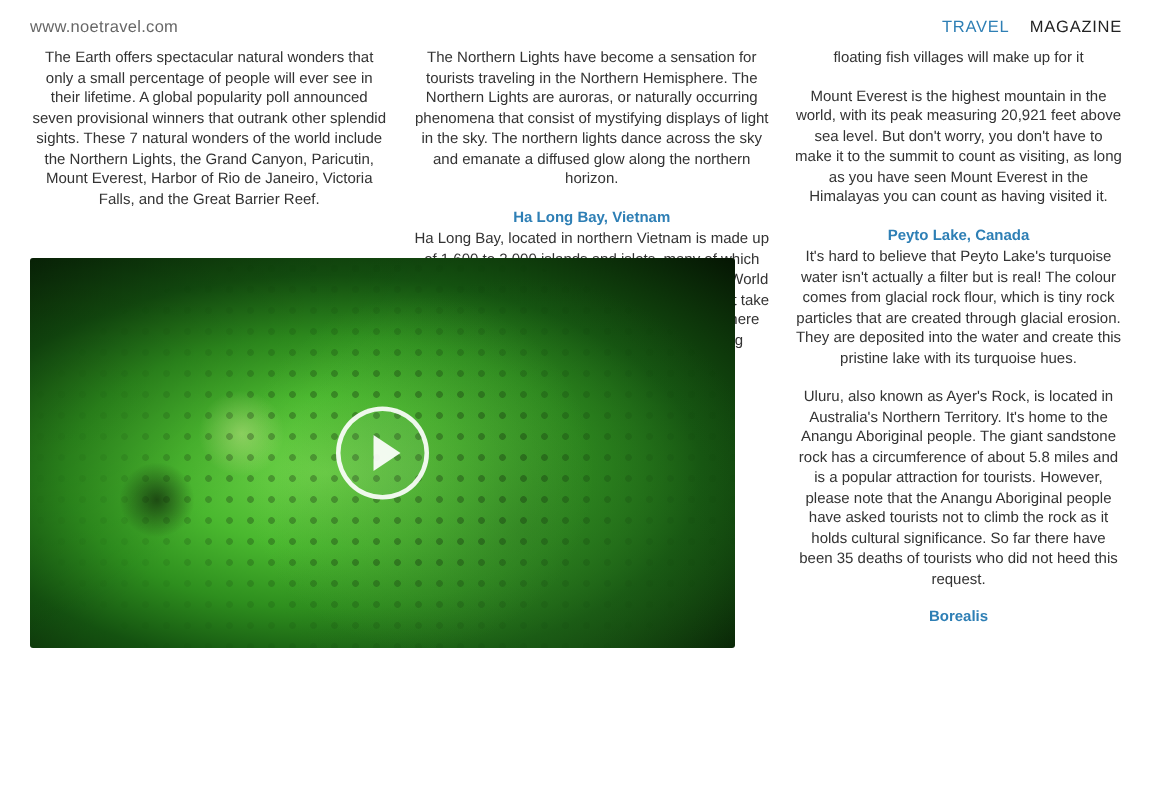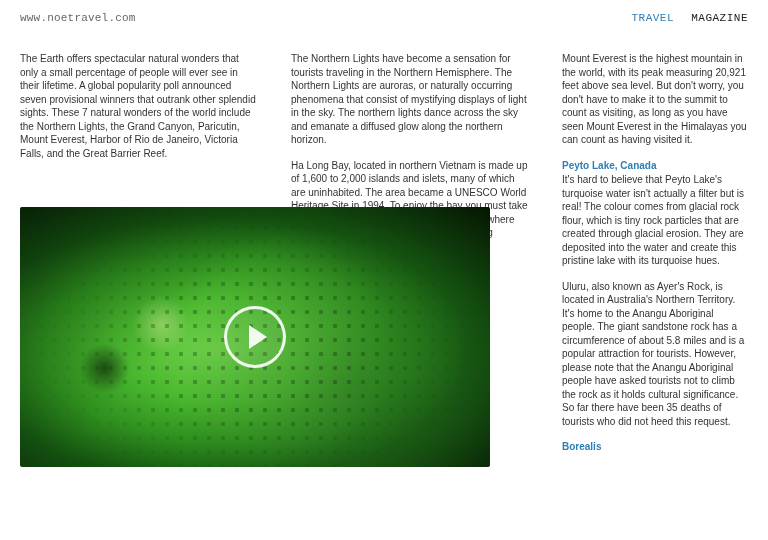--- a/index.html
+++ b/index.html
@@ -5,33 +5,34 @@
   * { margin: 0; padding: 0; box-sizing: border-box; }
   body {
     font-family: -apple-system, "Helvetica Neue", Arial, sans-serif;
     width: 768px; height: 540px;
     background: #fff; color: #333;
     padding: 12px 20px 10px 20px;
     overflow: hidden;
   }
   .topbar {
     display: flex; justify-content: space-between; align-items: flex-end;
-    font-size: 11px; margin-bottom: 28px; font-family: Liberation Mono, monospace;
+    font-size: 11px; margin-bottom: 8px;
   }
   .url { color: #666; letter-spacing: 0.2px; }
   .brand { letter-spacing: 0.5px; }
   .brand-accent { color: #2e7fb5; margin-right: 10px; }
   .brand-dark { color: #222; font-weight: 300; }
   .layout {
     display: grid;
     grid-template-columns: 239px 239px 1fr;
-    column-gap: 32px;
+    column-gap: 16px;
     font-size: 10px;
     line-height: 1.35;
     color: #333;
+    text-align: center;
   }
   .para { margin-bottom: 12px; }
   .sec-title { color: #2e7fb5; font-weight: 700; margin-bottom: 1px; }
   .col-left { display: flex; flex-direction: column; }
   .img-slot {
     margin-top: auto;
     width: 470px; 
     height: 260px;
     position: relative;
     border-radius: 2px;
@@ -101,25 +102,27 @@
         <div class="play-triangle"></div>
       </div>
     </div>
   </div>
 
   <div class="col-mid">
     <div class="para">
       <div>The Northern Lights have become a sensation for tourists traveling in the Northern Hemisphere. The Northern Lights are auroras, or naturally occurring phenomena that consist of mystifying displays of light in the sky. The northern lights dance across the sky and emanate a diffused glow along the northern horizon.</div>
     </div>
     <div class="para">
+      <div class="sec-title">Ha Long Bay, Vietnam</div>
       <div>Ha Long Bay, located in northern Vietnam is made up of 1,600 to 2,000 islands and islets, many of which are uninhabited. The area became a UNESCO World Heritage Site in 1994. To enjoy the bay you must take a boat tour, there are also designated areas where you are allowed to swim. But the breathtaking limestone landforms and</div>
     </div>
   </div>
 
   <div class="col-right">
+    <p class="para">floating fish villages will make up for it</p>
 
     <div class="para">
       <div>Mount Everest is the highest mountain in the world, with its peak measuring 20,921 feet above sea level. But don't worry, you don't have to make it to the summit to count as visiting, as long as you have seen Mount Everest in the Himalayas you can count as having visited it.</div>
     </div>
     <div class="para">
       <div class="sec-title">Peyto Lake, Canada</div>
       <div>It's hard to believe that Peyto Lake's turquoise water isn't actually a filter but is real! The colour comes from glacial rock flour, which is tiny rock particles that are created through glacial erosion. They are deposited into the water and create this pristine lake with its turquoise hues.</div>
     </div>
     <div class="para">
       <div>Uluru, also known as Ayer's Rock, is located in Australia's Northern Territory. It's home to the Anangu Aboriginal people. The giant sandstone rock has a circumference of about 5.8 miles and is a popular attraction for tourists. However, please note that the Anangu Aboriginal people have asked tourists not to climb the rock as it holds cultural significance. So far there have been 35 deaths of tourists who did not heed this request.</div>

